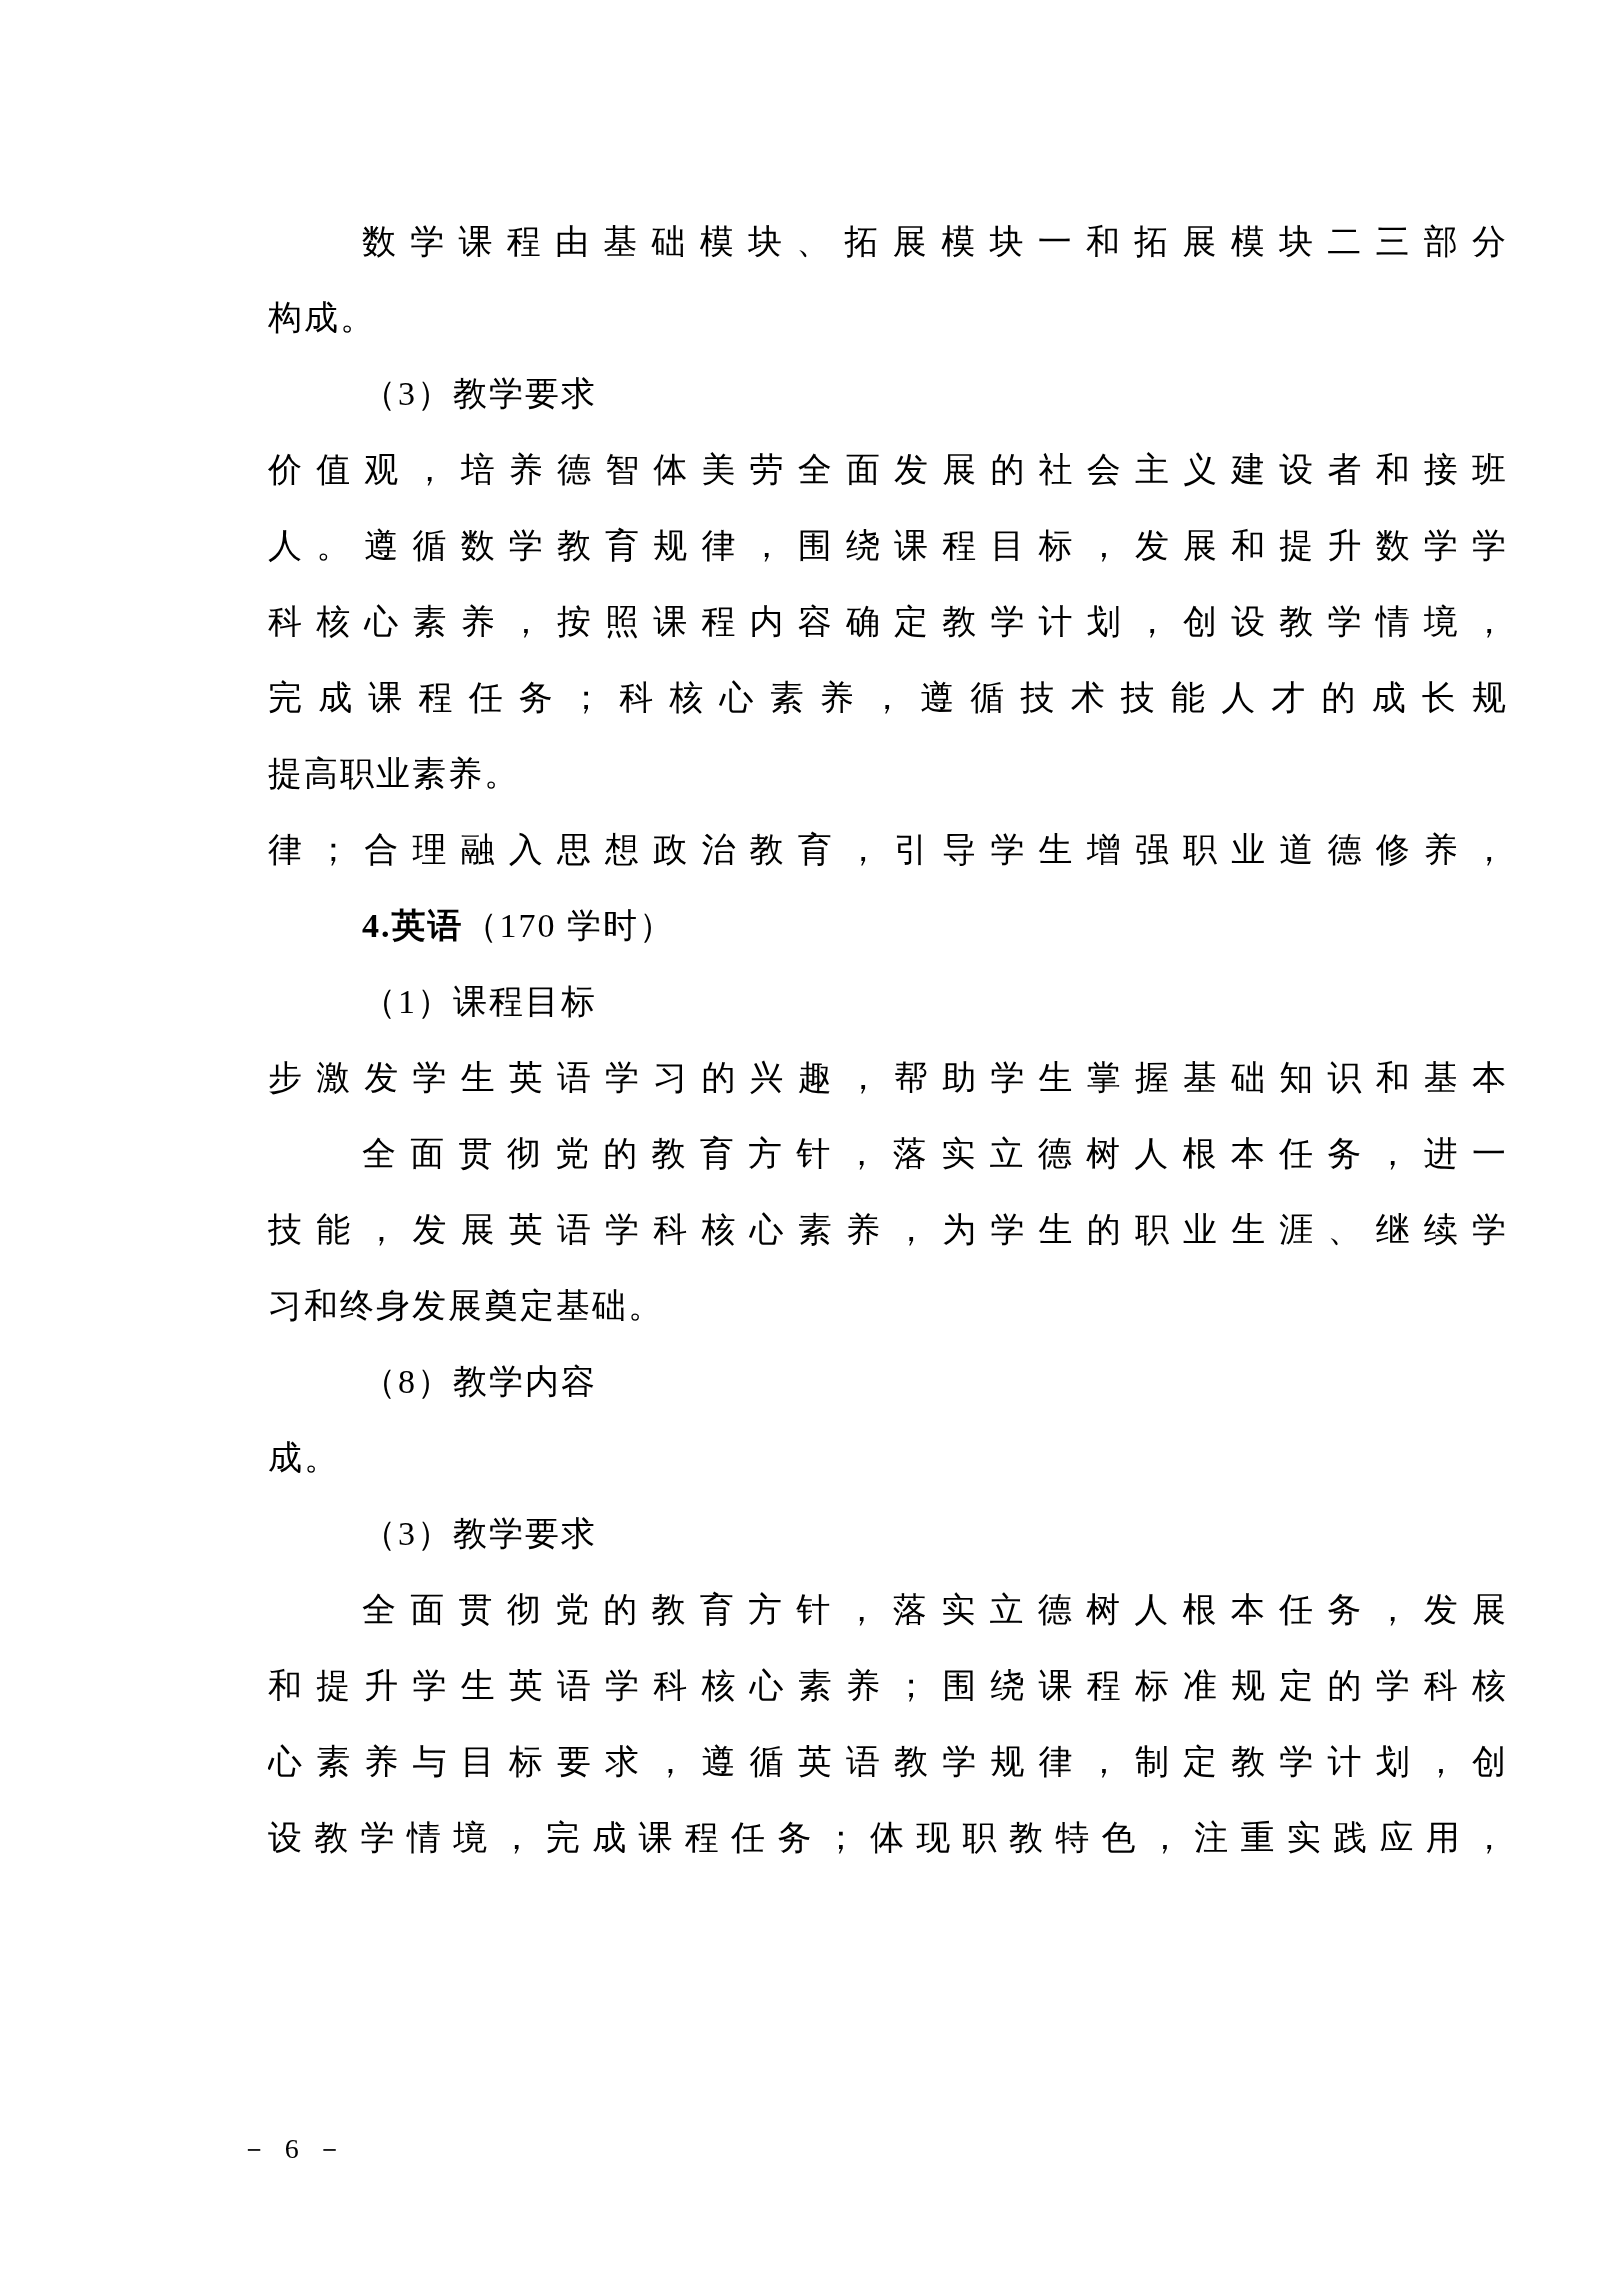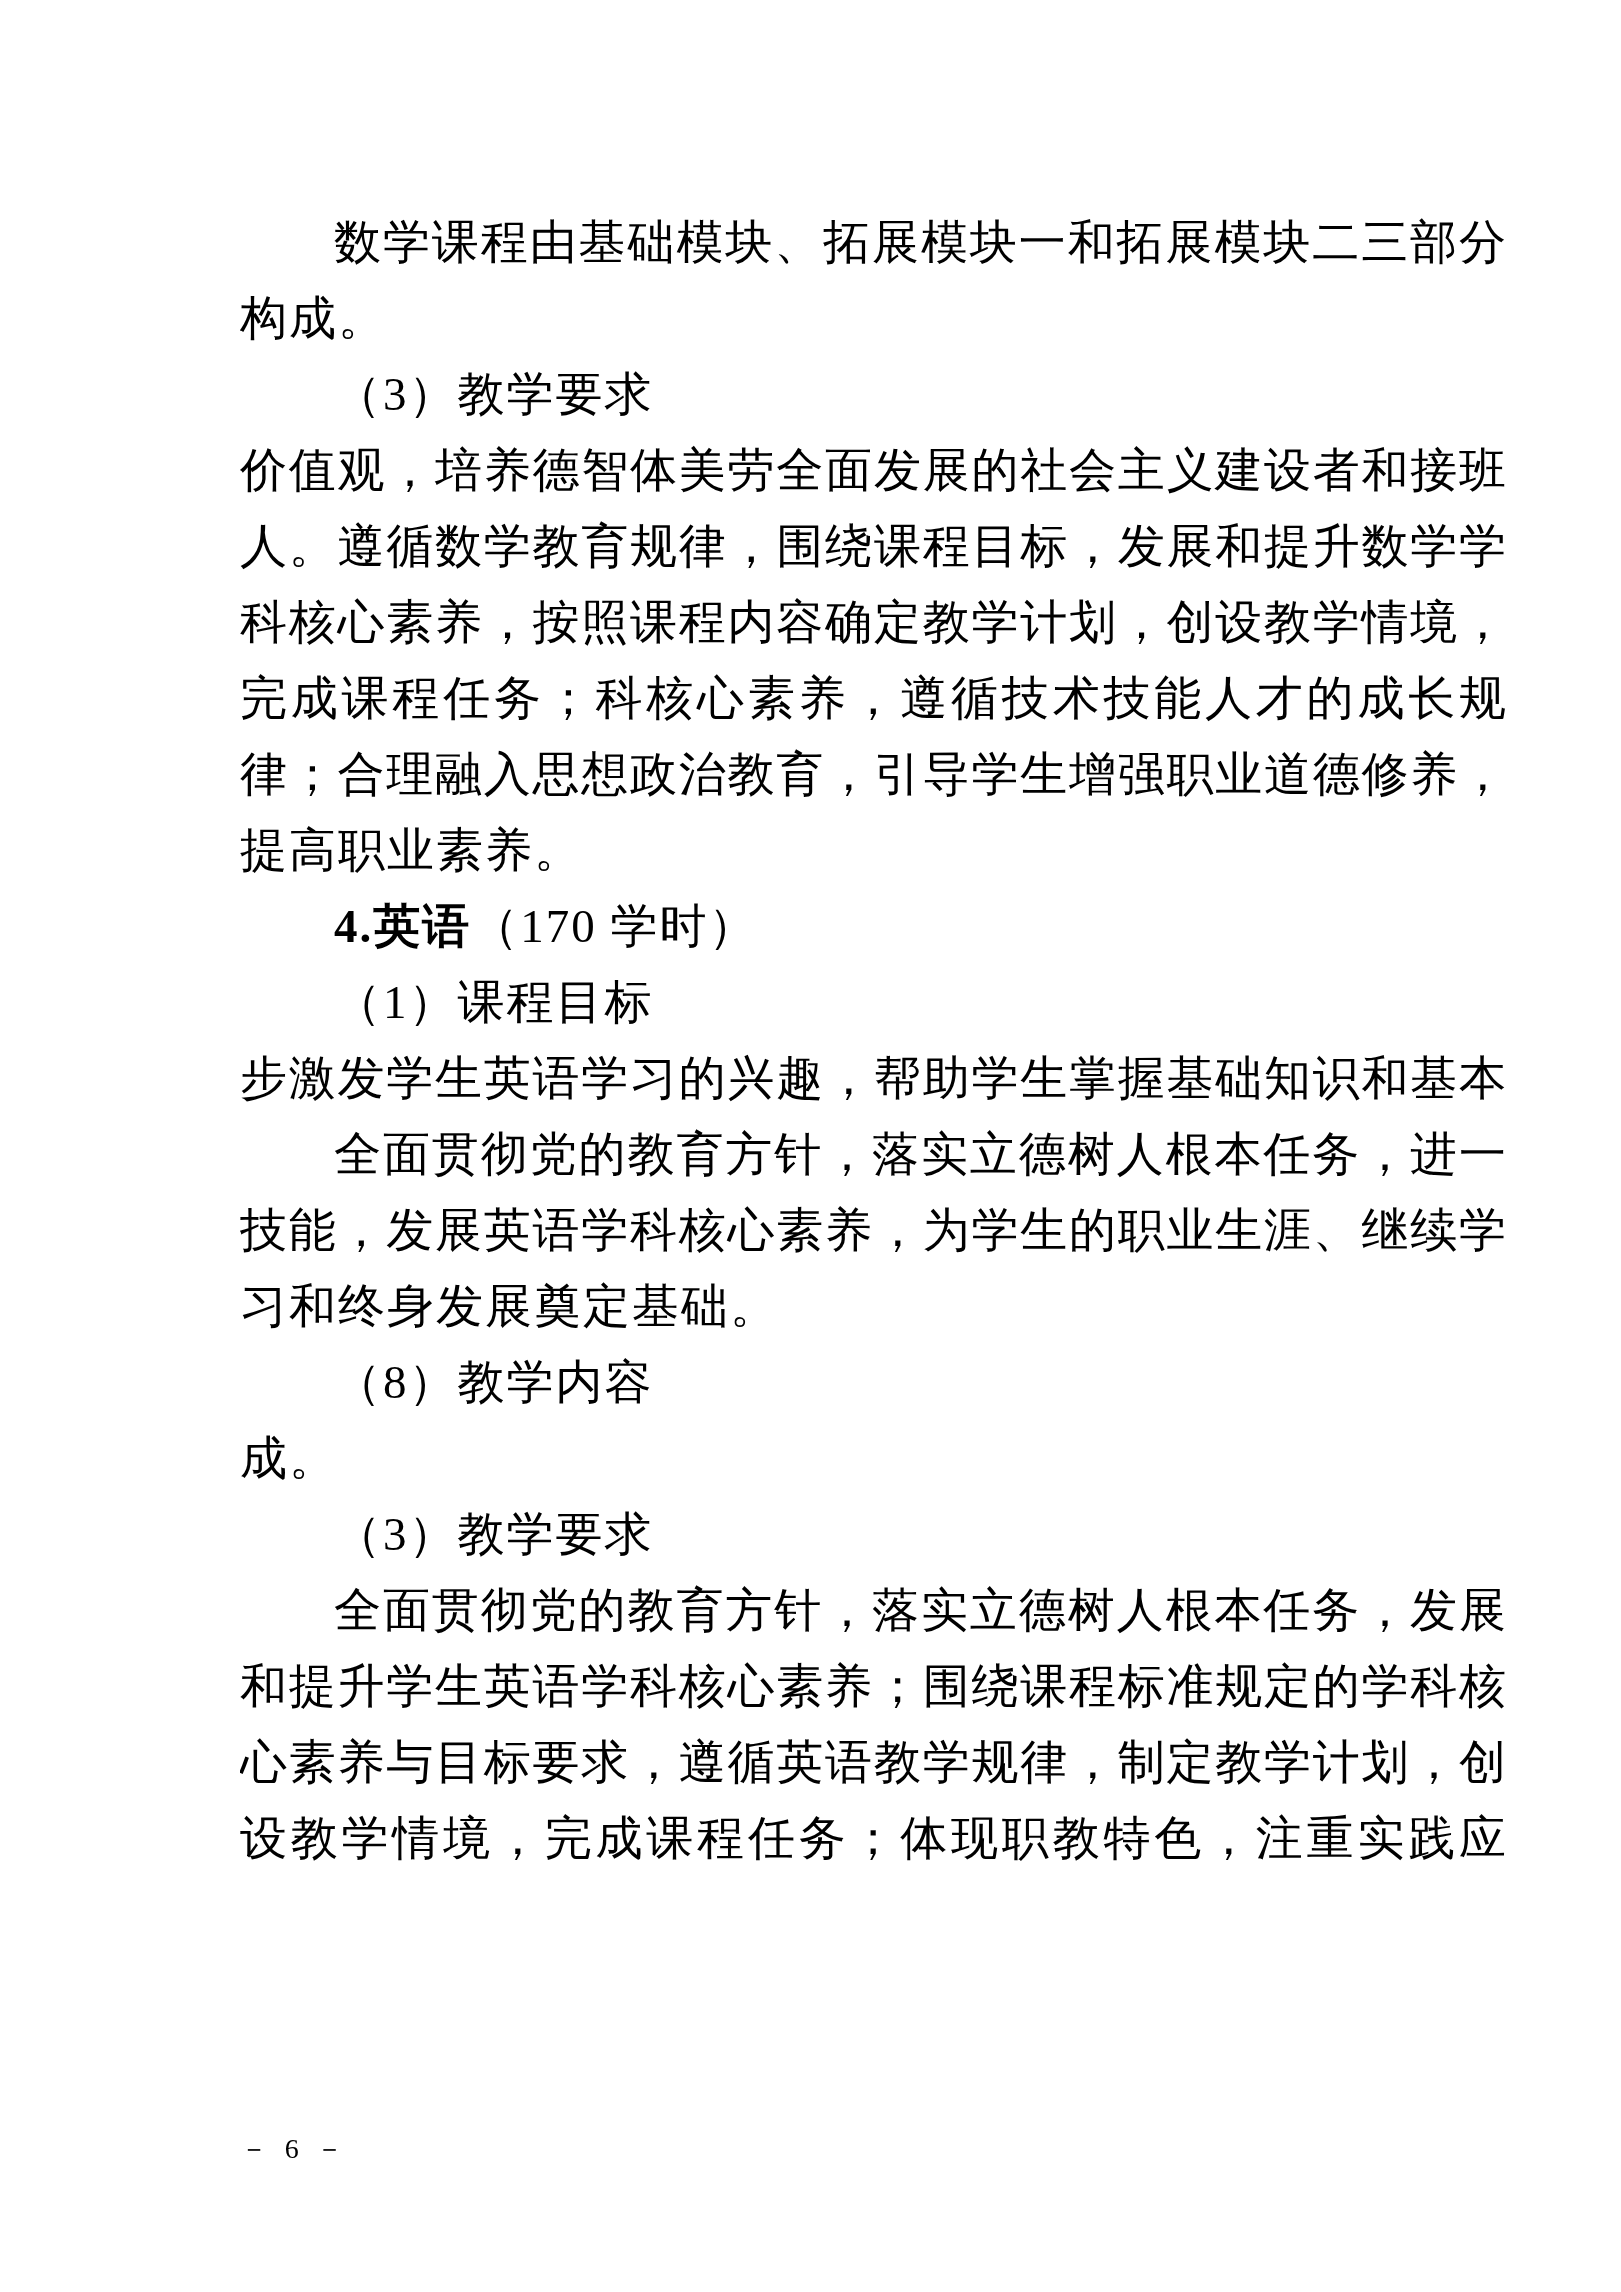--- a/index.html
+++ b/index.html
@@ -16,27 +16,28 @@
     font-family: "Liberation Serif", serif;
     overflow: hidden;
   }
   .text-block {
     position: absolute;
     left: 240px;
     top: 204px;
     width: 1266px;
   }
   .line {
-    font-size: 47px;
+    font-size: 34px;
     line-height: 76px;
     height: 76px;
     overflow: hidden;
     color: #000000;
     text-align: left;
     letter-spacing: 2px;
+    margin-left: 28px;
   }
   .j {
     text-align: justify;
     text-align-last: justify;
     text-justify: inter-character;
     letter-spacing: 0;
   }
   .ind {
     padding-left: 94px;
   }
@@ -59,22 +60,22 @@
 <div class="page">
 
   <div class="text-block">
     <div class="line j ind">数学课程由基础模块、拓展模块一和拓展模块二三部分</div>
     <div class="line">构成。</div>
     <div class="line ind">（3）教学要求</div>
     <div class="line j">价值观，培养德智体美劳全面发展的社会主义建设者和接班</div>
     <div class="line j">人。遵循数学教育规律，围绕课程目标，发展和提升数学学</div>
     <div class="line j">科核心素养，按照课程内容确定教学计划，创设教学情境，</div>
     <div class="line j">完成课程任务；科核心素养，遵循技术技能人才的成长规</div>
+    <div class="line">提高职业素养。</div>
     <div class="line j">律；合理融入思想政治教育，引导学生增强职业道德修养，</div>
-    <div class="line">提高职业素养。</div>
     <div class="line ind">
       <span class="b">4.英语</span><span>（170 学时）</span>
     </div>
     <div class="line ind">（1）课程目标</div>
     <div class="line j">步激发学生英语学习的兴趣，帮助学生掌握基础知识和基本</div>
     <div class="line j ind">全面贯彻党的教育方针，落实立德树人根本任务，进一</div>
     <div class="line j">技能，发展英语学科核心素养，为学生的职业生涯、继续学</div>
     <div class="line">习和终身发展奠定基础。</div>
     <div class="line ind">（8）教学内容</div>
     <div class="line">成。</div>

